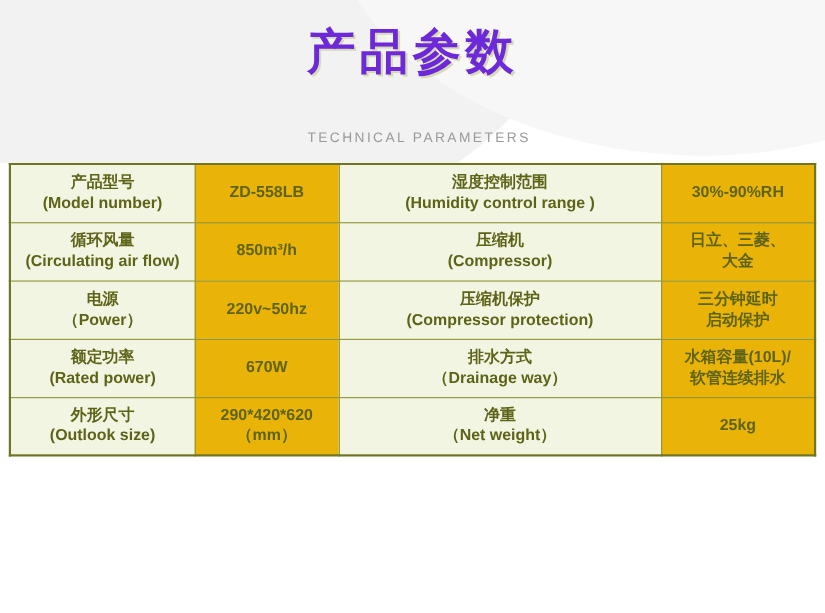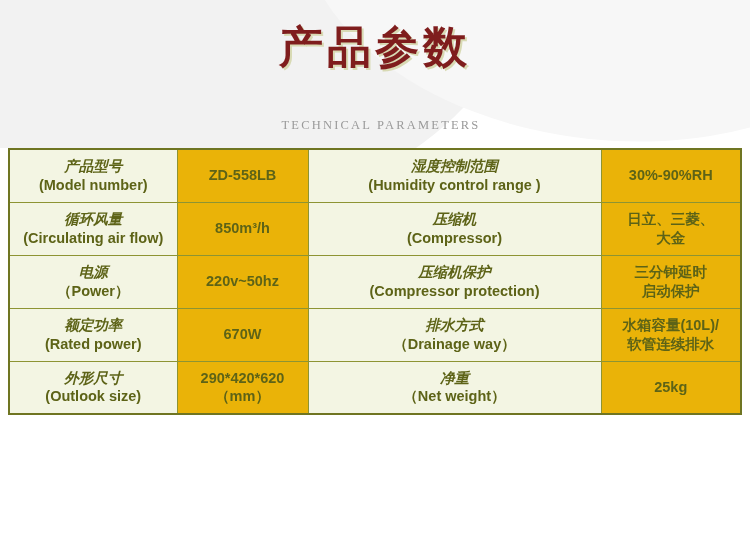--- a/index.html
+++ b/index.html
@@ -49,33 +49,32 @@
   }
   .title-cn {
     position: absolute;
     left: 0;
     right: 0;
     top: 18px;
     text-align: center;
     font-size: 44px;
     font-weight: bold;
     letter-spacing: 4px;
-    color: #7f1d1d;
+    color: #6d28d9;
     text-shadow: 2px 2px 0 #d8dab4;
   }
   .title-en {
     position: absolute;
     left: 12px;
     right: 0;
     top: 118px;
     text-align: center;
     font-size: 12.5px;
     letter-spacing: 2.2px;
     color: #9a9a9a;
-    font-family: Liberation Serif, serif;
   }
 
   
   .table-wrap {
     padding: 0 8px;
   }
   table.spec {
     width: 734px;
     border-collapse: collapse;
     table-layout: fixed;
@@ -98,21 +97,20 @@
   }
   td.value {
     background: #eab308;
     font-size: 14.5px;
     font-weight: bold;
   }
   .cn {
     display: block;
     font-size: 14.5px;
     font-weight: bold;
-    font-style: italic;
   }
   .en {
     display: block;
     font-size: 14.5px;
     font-weight: bold;
     white-space: nowrap;
   }
   .val-line {
     display: block;
     font-size: 14.5px;

